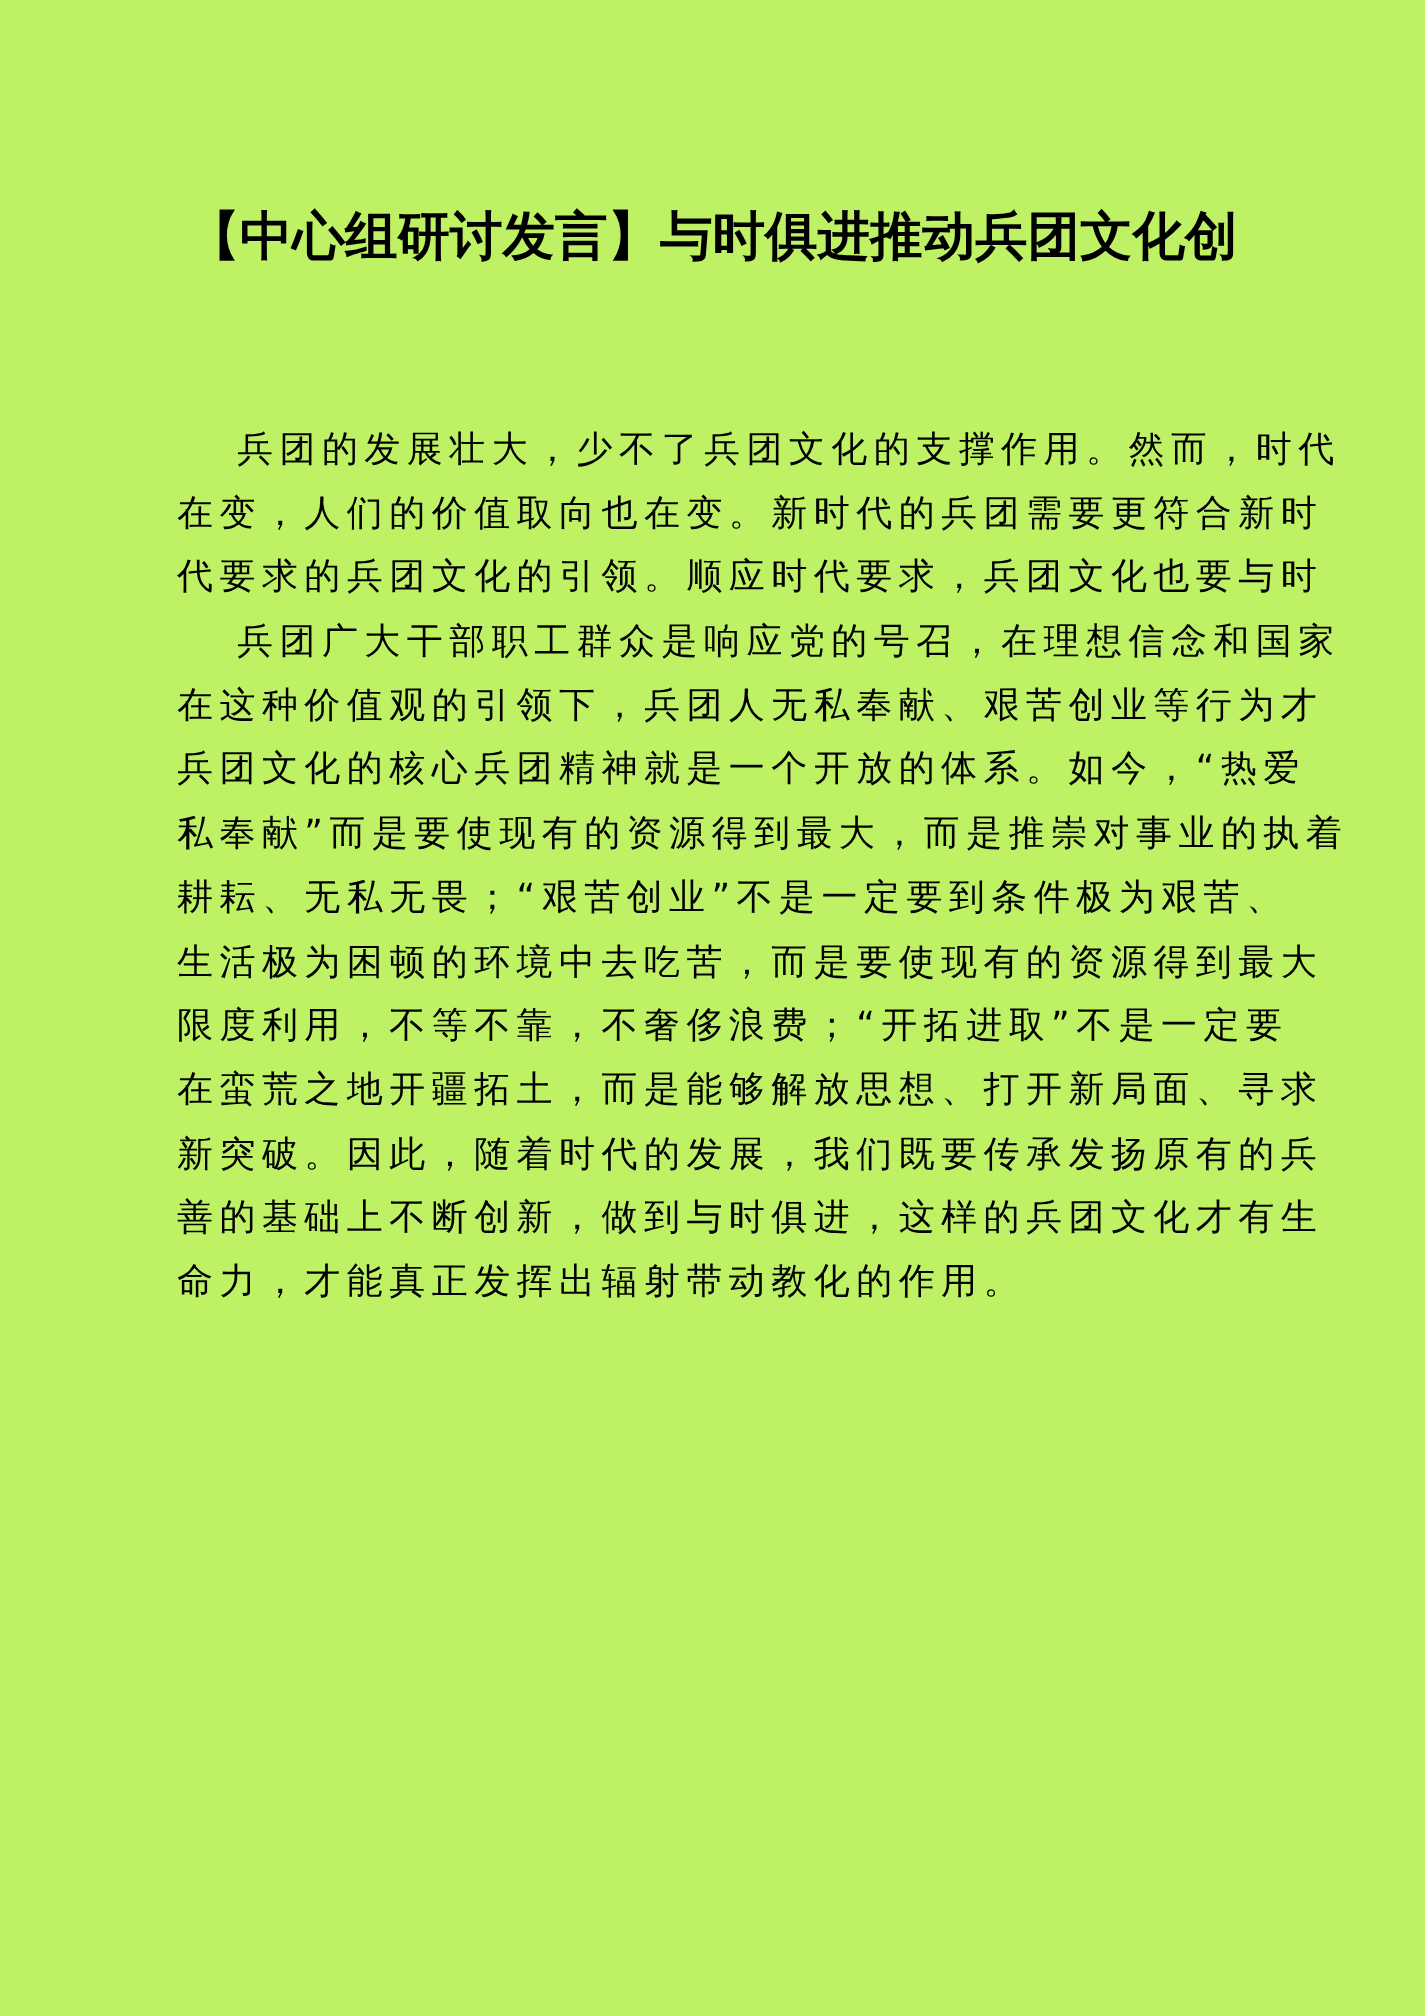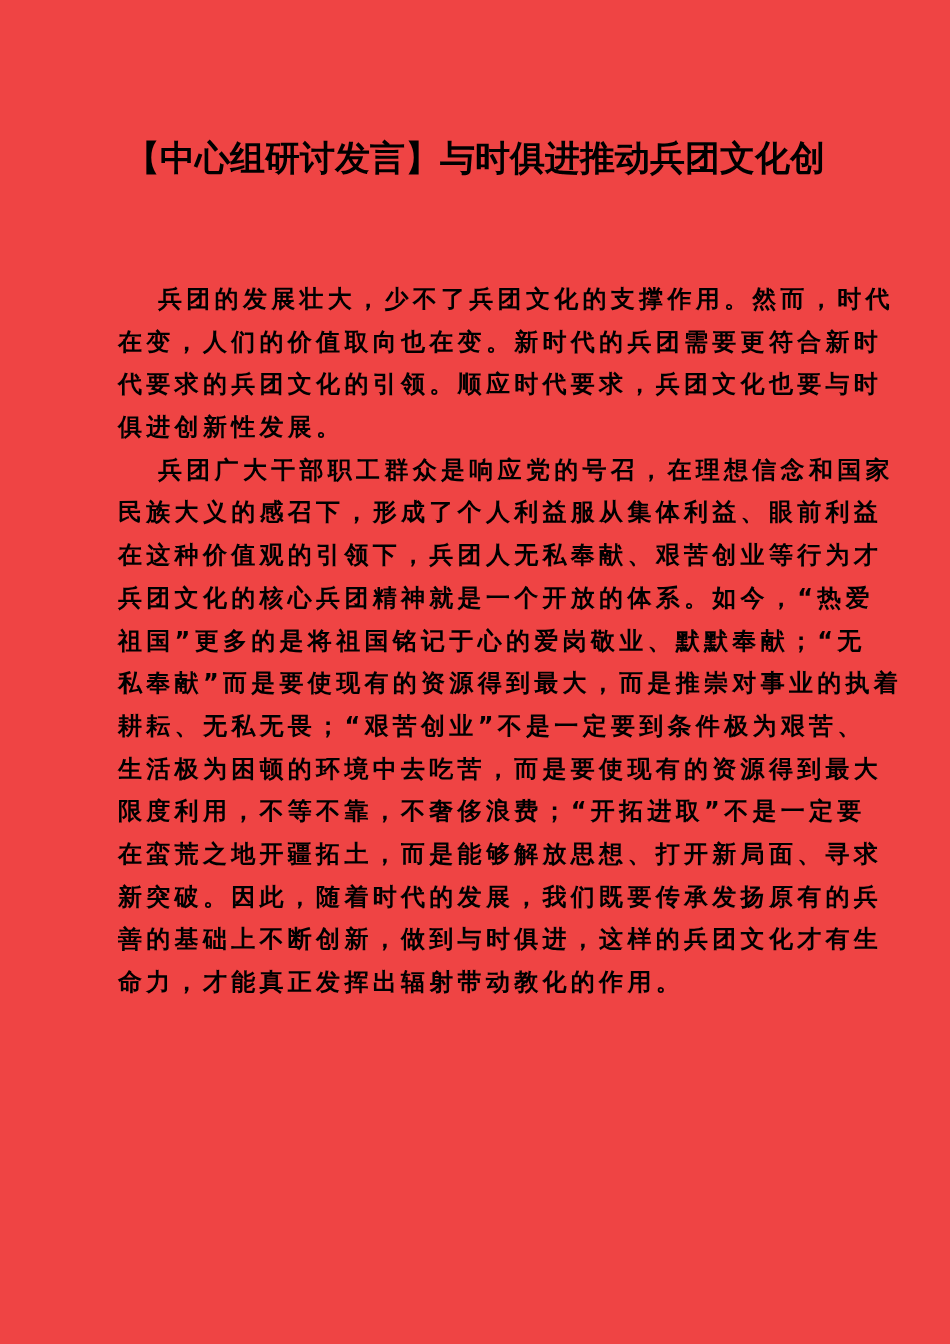--- a/index.html
+++ b/index.html
@@ -13,21 +13,21 @@
       overflow: hidden;
       position: relative;
       font-family: "DejaVu Sans", "Liberation Sans", sans-serif;
       color: #000000;
     }
     .page {
       position: absolute;
       left: 0; top: 0;
       width: 950px;
       height: 1344px;
-      background: #ef4444;
+      background: #bef264;
     }
     .title {
       position: absolute;
       left: 100px;
       top: 135px;
       width: 750px;
       text-align: center;
       font-family: "DejaVu Serif", "Liberation Serif", serif;
       font-weight: bold;
       font-size: 35px;
@@ -42,45 +42,42 @@
       width: 712px;
     }
     .para .line {
       display: block;
       white-space: nowrap;
       font-size: 24px;
       height: 42.7px;
       line-height: 42.7px;
       letter-spacing: 4.3px;
       font-family: "DejaVu Sans", "Liberation Sans", sans-serif;
-      font-weight: bold;
+      font-weight: normal;
     }
     .para .line.indent { padding-left: 40px; }
   </style>
 </head>
 <body>
 
 <div class="page">
   <h1 class="title" style="margin:0;">
     <span class="line">【中心组研讨发言】与时俱进推动兵团文化创</span>
   </h1>
 
   <div class="body">
     <div class="para">
       <span class="line indent">兵团的发展壮大，少不了兵团文化的支撑作用。然而，时代</span>
       <span class="line">在变，人们的价值取向也在变。新时代的兵团需要更符合新时</span>
       <span class="line">代要求的兵团文化的引领。顺应时代要求，兵团文化也要与时</span>
-      <span class="line">俱进创新性发展。</span>
     </div>
     <div class="para">
       <span class="line indent">兵团广大干部职工群众是响应党的号召，在理想信念和国家</span>
-      <span class="line">民族大义的感召下，形成了个人利益服从集体利益、眼前利益</span>
       <span class="line">在这种价值观的引领下，兵团人无私奉献、艰苦创业等行为才</span>
       <span class="line">兵团文化的核心兵团精神就是一个开放的体系。如今，“热爱</span>
-      <span class="line">祖国”更多的是将祖国铭记于心的爱岗敬业、默默奉献；“无</span>
       <span class="line">私奉献”而是要使现有的资源得到最大，而是推崇对事业的执着</span>
       <span class="line">耕耘、无私无畏；“艰苦创业”不是一定要到条件极为艰苦、</span>
       <span class="line">生活极为困顿的环境中去吃苦，而是要使现有的资源得到最大</span>
       <span class="line">限度利用，不等不靠，不奢侈浪费；“开拓进取”不是一定要</span>
       <span class="line">在蛮荒之地开疆拓土，而是能够解放思想、打开新局面、寻求</span>
       <span class="line">新突破。因此，随着时代的发展，我们既要传承发扬原有的兵</span>
       <span class="line">善的基础上不断创新，做到与时俱进，这样的兵团文化才有生</span>
       <span class="line">命力，才能真正发挥出辐射带动教化的作用。</span>
     </div>
   </div>

